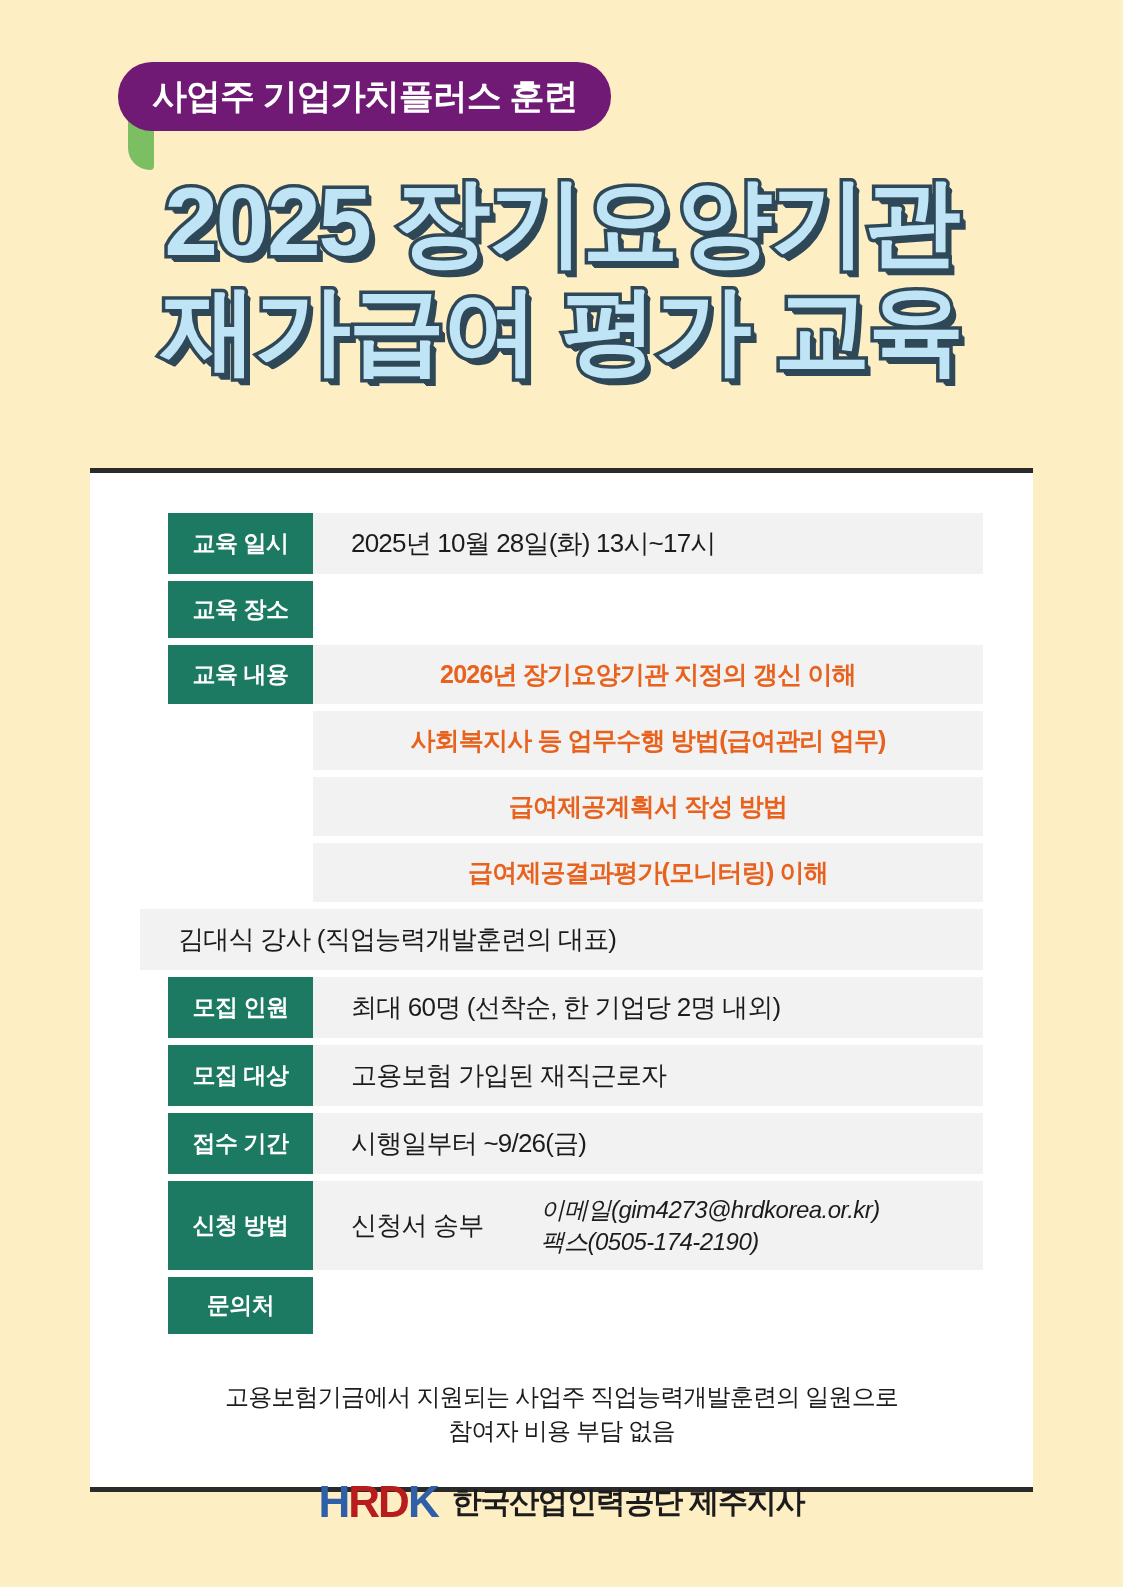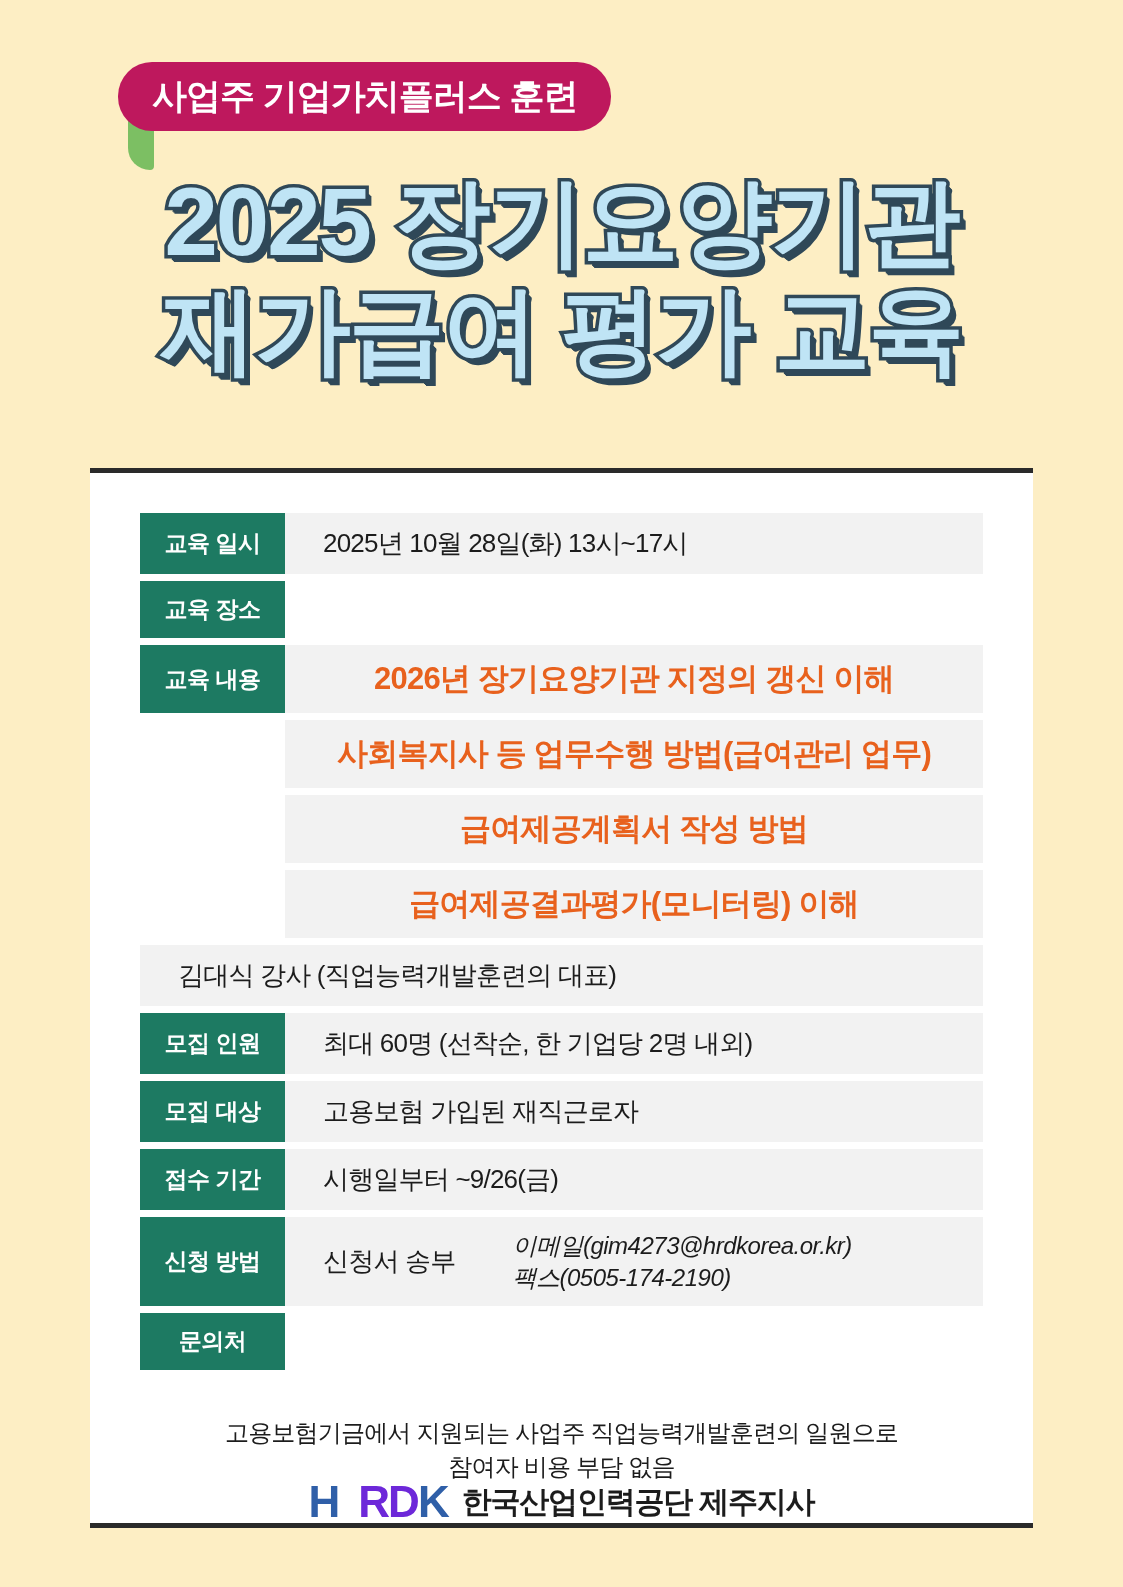--- a/index.html
+++ b/index.html
@@ -22,21 +22,21 @@
     box-sizing: border-box;
   }
 
   
   .badge-wrap {
     position: absolute;
     top: 62px;
     left: 118px;
   }
   .badge {
-    background: #be185d;
+    background: #701a75;
     color: #ffffff;
     font-size: 35px;
     font-weight: bold;
     letter-spacing: -1px;
     padding: 16px 34px 18px 34px;
     border-radius: 34px;
     display: inline-block;
     line-height: 1;
     white-space: nowrap;
   }
@@ -105,39 +105,40 @@
     background: #1d7a62;
     color: #ffffff;
     font-size: 23px;
     font-weight: bold;
     letter-spacing: -0.5px;
     display: flex;
     align-items: center;
     justify-content: center;
     padding: 13px 0;
     box-sizing: border-box;
+    margin-left: 28px;
   }
   .row-label.blank {
     background: transparent;
   }
   .row-value {
     flex: 1;
     background: #f2f2f2;
     color: #1c1c1c;
     font-size: 26px;
     letter-spacing: -0.8px;
     display: flex;
     align-items: center;
     padding: 13px 0 13px 38px;
     box-sizing: border-box;
   }
   .row-value.center-orange {
     color: #e8611d;
     font-weight: bold;
-    font-size: 31px;
+    font-size: 25px;
     justify-content: center;
     padding-left: 0;
   }
   .row-value.two-col {
     padding-left: 38px;
     display: flex;
     align-items: center;
     gap: 19px;
   }
   .sub-left {
@@ -175,22 +176,21 @@
     gap: 14px;
   }
   .logo-mark {
     font-size: 44px;
     font-weight: bold;
     letter-spacing: -2px;
     color: #2f5fa8;
     line-height: 1;
   }
   .logo-mark .accent {
-    color: #6d28d9;
-    padding-left: 20px;
+    color: #b91c1c;
   }
   .logo-text {
     font-size: 30px;
     font-weight: bold;
     letter-spacing: -1.2px;
     color: #1c1c1c;
     line-height: 1;
   }
 </style>
 </head>

